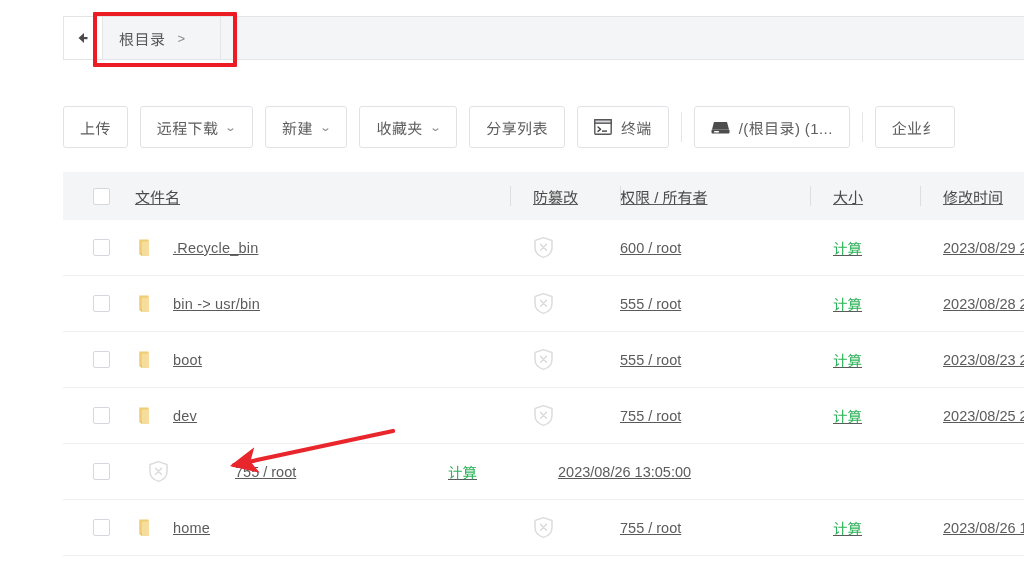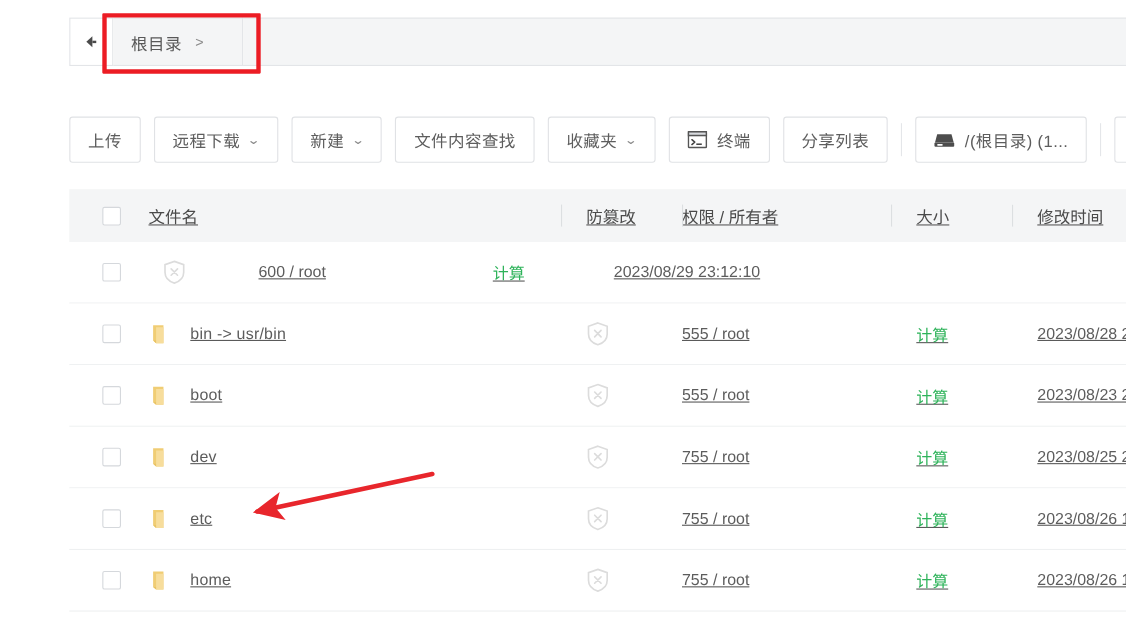--- a/index.html
+++ b/index.html
@@ -276,43 +276,40 @@
     <div class="tb-btn">
       <span>远程下载</span>
       <span class="caret">⌄</span>
     </div>
 
     <div class="tb-btn">
       <span>新建</span>
       <span class="caret">⌄</span>
     </div>
 
-    <div class="tb-btn">
-      <span>文件内容查找</span>
-    </div>
 
     <div class="tb-btn">
       <span>收藏夹</span>
       <span class="caret">⌄</span>
+    </div>
+
+    <div class="tb-btn">
+      <span>分享列表</span>
     </div>
 
     <div class="tb-btn">
       <span class="ico">
         <svg width="18" height="16" viewBox="0 0 18 16">
           <rect x="0.8" y="0.8" width="16.4" height="14.4" rx="1" fill="#ffffff" stroke="#555" stroke-width="1.4"></rect>
           <rect x="0.8" y="0.8" width="16.4" height="3.4" fill="#d8dade" stroke="#555" stroke-width="1.4"></rect>
           <path d="M4 8 L6.6 10.2 L4 12.4" fill="none" stroke="#444" stroke-width="1.4" stroke-linecap="round" stroke-linejoin="round"></path>
           <rect x="8" y="11.4" width="5" height="1.4" fill="#444"></rect>
         </svg>
       </span>
       <span>终端</span>
-    </div>
-
-    <div class="tb-btn">
-      <span>分享列表</span>
     </div>
 
     <div class="tb-divider"></div>
 
     <div class="tb-btn">
       <span class="ico">
         <svg width="19" height="15" viewBox="0 0 19 15">
           <path d="M3 2 L16 2 L18 9.5 L1 9.5 Z" fill="#4d4d4d"></path>
           <rect x="0.5" y="9.5" width="18" height="4" rx="1" fill="#4d4d4d"></rect>
           <rect x="3" y="11" width="5" height="1.4" rx=".6" fill="#ffffff"></rect>
@@ -340,127 +337,127 @@
       <div class="c-perm">权限 / 所有者</div>
       <div class="c-size" style="color:#4a4a4a">大小</div>
       <div class="c-time">修改时间</div>
     </div>
 
     <div id="rows">
   <div class="row">
     <div class="c-check">
       <span class="chk"></span>
     </div>
-    <div class="c-tamper">
-      <span>
-        <svg class="shield" width="21" height="23" viewBox="0 0 21 23">
-          <path d="M10.5 1.6 L19 4.6 L19 11.6 C19 16.6 15.2 20 10.5 21.4 C5.8 20 2 16.6 2 11.6 L2 4.6 Z" fill="none" stroke="#dcdcdc" stroke-width="1.5"></path>
-          <path d="M7.6 8.4 L13.4 14.2 M13.4 8.4 L7.6 14.2" stroke="#dcdcdc" stroke-width="1.5" stroke-linecap="round"></path>
-        </svg>
-      </span>
-    </div>
-    <div class="c-perm">600 / root</div>
-    <div class="c-size">计算</div>
-    <div class="c-time">2023/08/29 23:12:10</div>
-  </div>
-
-  <div class="row">
-    <div class="c-check">
-      <span class="chk"></span>
-    </div>
     <div class="c-name">
       <span class="folder-ico">
         <svg class="shield" width="22" height="22" viewBox="0 0 22 22">
           <path d="M4.2 2.6 L13.6 2.6 L13.6 19 L6.9 19 L4.2 16.6 Z" fill="#f0cd74"></path>
           <path d="M6.9 4.6 L13.6 4.6 L13.6 19 L6.9 19 Z" fill="#f7dd9c"></path>
           <path d="M4.2 16.6 L6.9 16.6 L6.9 19 Z" fill="#e8c263"></path>
         </svg>
       </span>
-      <span class="fname">bin -&gt; usr/bin</span>
+      <span class="fname">.Recycle_bin</span>
     </div>
     <div class="c-tamper">
       <span>
         <svg class="shield" width="21" height="23" viewBox="0 0 21 23">
           <path d="M10.5 1.6 L19 4.6 L19 11.6 C19 16.6 15.2 20 10.5 21.4 C5.8 20 2 16.6 2 11.6 L2 4.6 Z" fill="none" stroke="#dcdcdc" stroke-width="1.5"></path>
           <path d="M7.6 8.4 L13.4 14.2 M13.4 8.4 L7.6 14.2" stroke="#dcdcdc" stroke-width="1.5" stroke-linecap="round"></path>
         </svg>
       </span>
     </div>
-    <div class="c-perm">555 / root</div>
+    <div class="c-perm">600 / root</div>
     <div class="c-size">计算</div>
-    <div class="c-time">2023/08/28 23:54:46</div>
+    <div class="c-time">2023/08/29 23:12:10</div>
   </div>
 
   <div class="row">
     <div class="c-check">
       <span class="chk"></span>
     </div>
     <div class="c-name">
       <span class="folder-ico">
         <svg class="shield" width="22" height="22" viewBox="0 0 22 22">
           <path d="M4.2 2.6 L13.6 2.6 L13.6 19 L6.9 19 L4.2 16.6 Z" fill="#f0cd74"></path>
           <path d="M6.9 4.6 L13.6 4.6 L13.6 19 L6.9 19 Z" fill="#f7dd9c"></path>
           <path d="M4.2 16.6 L6.9 16.6 L6.9 19 Z" fill="#e8c263"></path>
         </svg>
       </span>
-      <span class="fname">boot</span>
+      <span class="fname">bin -&gt; usr/bin</span>
     </div>
     <div class="c-tamper">
       <span>
         <svg class="shield" width="21" height="23" viewBox="0 0 21 23">
           <path d="M10.5 1.6 L19 4.6 L19 11.6 C19 16.6 15.2 20 10.5 21.4 C5.8 20 2 16.6 2 11.6 L2 4.6 Z" fill="none" stroke="#dcdcdc" stroke-width="1.5"></path>
           <path d="M7.6 8.4 L13.4 14.2 M13.4 8.4 L7.6 14.2" stroke="#dcdcdc" stroke-width="1.5" stroke-linecap="round"></path>
         </svg>
       </span>
     </div>
     <div class="c-perm">555 / root</div>
     <div class="c-size">计算</div>
-    <div class="c-time">2023/08/23 20:12:49</div>
+    <div class="c-time">2023/08/28 23:54:46</div>
   </div>
 
   <div class="row">
     <div class="c-check">
       <span class="chk"></span>
     </div>
     <div class="c-name">
       <span class="folder-ico">
         <svg class="shield" width="22" height="22" viewBox="0 0 22 22">
           <path d="M4.2 2.6 L13.6 2.6 L13.6 19 L6.9 19 L4.2 16.6 Z" fill="#f0cd74"></path>
           <path d="M6.9 4.6 L13.6 4.6 L13.6 19 L6.9 19 Z" fill="#f7dd9c"></path>
           <path d="M4.2 16.6 L6.9 16.6 L6.9 19 Z" fill="#e8c263"></path>
         </svg>
       </span>
-      <span class="fname">dev</span>
+      <span class="fname">boot</span>
     </div>
     <div class="c-tamper">
       <span>
         <svg class="shield" width="21" height="23" viewBox="0 0 21 23">
           <path d="M10.5 1.6 L19 4.6 L19 11.6 C19 16.6 15.2 20 10.5 21.4 C5.8 20 2 16.6 2 11.6 L2 4.6 Z" fill="none" stroke="#dcdcdc" stroke-width="1.5"></path>
           <path d="M7.6 8.4 L13.4 14.2 M13.4 8.4 L7.6 14.2" stroke="#dcdcdc" stroke-width="1.5" stroke-linecap="round"></path>
         </svg>
       </span>
     </div>
-    <div class="c-perm">755 / root</div>
+    <div class="c-perm">555 / root</div>
     <div class="c-size">计算</div>
-    <div class="c-time">2023/08/25 21:34:58</div>
+    <div class="c-time">2023/08/23 20:12:49</div>
   </div>
 
   <div class="row">
     <div class="c-check">
       <span class="chk"></span>
     </div>
     <div class="c-name">
       <span class="folder-ico">
         <svg class="shield" width="22" height="22" viewBox="0 0 22 22">
           <path d="M4.2 2.6 L13.6 2.6 L13.6 19 L6.9 19 L4.2 16.6 Z" fill="#f0cd74"></path>
           <path d="M6.9 4.6 L13.6 4.6 L13.6 19 L6.9 19 Z" fill="#f7dd9c"></path>
           <path d="M4.2 16.6 L6.9 16.6 L6.9 19 Z" fill="#e8c263"></path>
         </svg>
       </span>
-      <span class="fname">etc</span>
+      <span class="fname">dev</span>
+    </div>
+    <div class="c-tamper">
+      <span>
+        <svg class="shield" width="21" height="23" viewBox="0 0 21 23">
+          <path d="M10.5 1.6 L19 4.6 L19 11.6 C19 16.6 15.2 20 10.5 21.4 C5.8 20 2 16.6 2 11.6 L2 4.6 Z" fill="none" stroke="#dcdcdc" stroke-width="1.5"></path>
+          <path d="M7.6 8.4 L13.4 14.2 M13.4 8.4 L7.6 14.2" stroke="#dcdcdc" stroke-width="1.5" stroke-linecap="round"></path>
+        </svg>
+      </span>
+    </div>
+    <div class="c-perm">755 / root</div>
+    <div class="c-size">计算</div>
+    <div class="c-time">2023/08/25 21:34:58</div>
+  </div>
+
+  <div class="row">
+    <div class="c-check">
+      <span class="chk"></span>
     </div>
     <div class="c-tamper">
       <span>
         <svg class="shield" width="21" height="23" viewBox="0 0 21 23">
           <path d="M10.5 1.6 L19 4.6 L19 11.6 C19 16.6 15.2 20 10.5 21.4 C5.8 20 2 16.6 2 11.6 L2 4.6 Z" fill="none" stroke="#dcdcdc" stroke-width="1.5"></path>
           <path d="M7.6 8.4 L13.4 14.2 M13.4 8.4 L7.6 14.2" stroke="#dcdcdc" stroke-width="1.5" stroke-linecap="round"></path>
         </svg>
       </span>
     </div>
     <div class="c-perm">755 / root</div>

